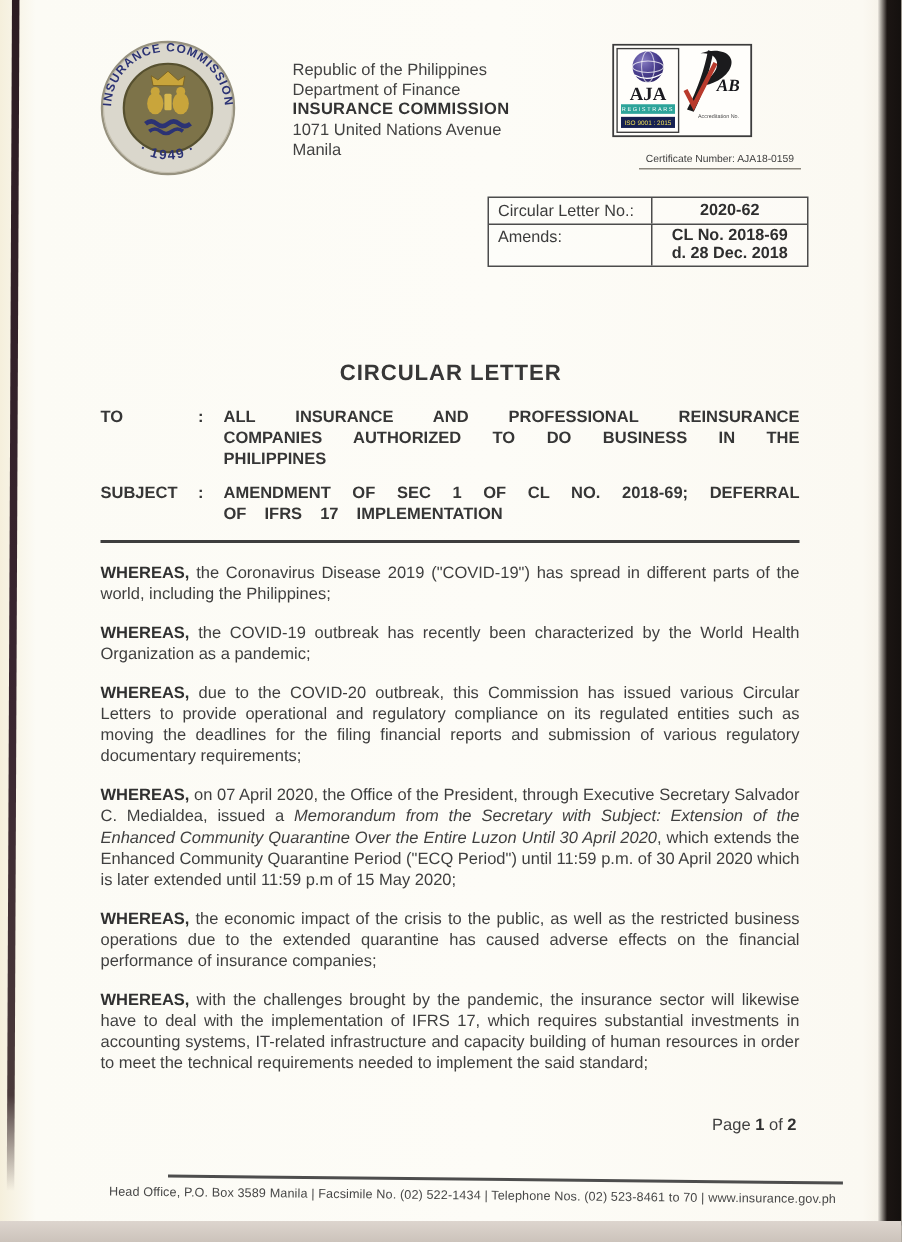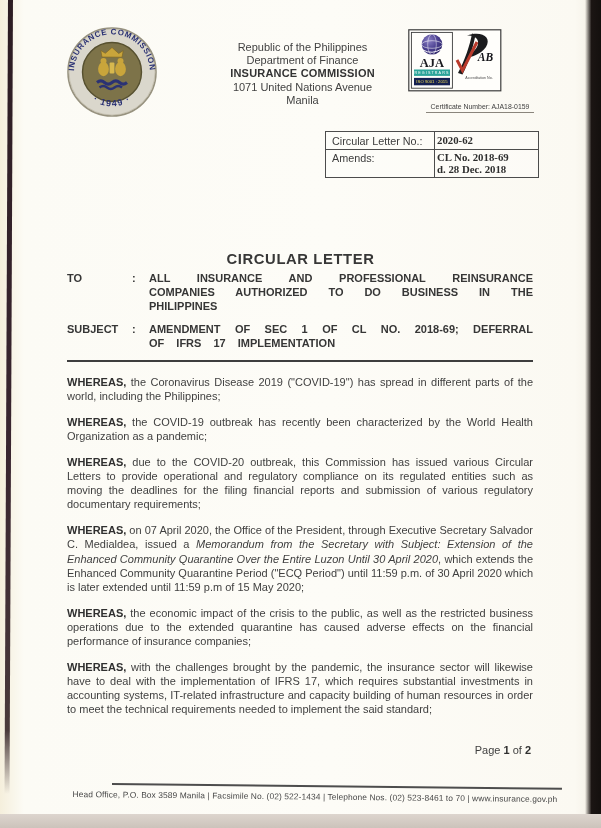--- a/index.html
+++ b/index.html
@@ -7,32 +7,32 @@
     position:relative;width:601px;height:828px;overflow:hidden;
     font-family:"Liberation Sans",sans-serif;color:#3d3d3d;
     background:linear-gradient(90deg,#f5efdc 0px,#fcfbf5 24px,#fdfcf7 55%,#fbf9f2 calc(100% - 26px),#f1ebdf 100%);
   }
   
   .scan-left{position:absolute;left:8px;top:-4px;width:4.5px;height:798px;background:linear-gradient(180deg,#2c1c22,#3a2630 60%,#4a3a3a 92%,rgba(74,58,58,0));transform:rotate(0.25deg);transform-origin:top left;}
   .scan-right{position:absolute;right:0;top:0;width:16px;height:817px;background:linear-gradient(90deg,rgba(23,18,15,0),#1b1513 40%,#14100e);}
   .scan-bottom{position:absolute;left:0;bottom:0;width:100%;height:14px;background:linear-gradient(180deg,#ddd5ce,#ccc3bb);}
   
   .seal{position:absolute;left:66px;top:26px;width:92px;height:92px;}
-  .office{position:absolute;left:195px;top:41px;width:215px;text-align:center;font-size:11px;line-height:13.2px;color:#424242;}
+  .office{position:absolute;left:195px;top:41px;width:215px;text-align:left;font-size:11px;line-height:13.2px;color:#424242;}
   .office .bold{font-weight:bold;letter-spacing:0.2px;color:#333;}
   .cert{position:absolute;left:408px;top:29px;width:94px;}
   .cert-number{position:absolute;left:426px;top:103px;width:108px;font-size:6.9px;color:#3e3e3e;text-align:center;border-bottom:1px solid #8a857c;padding-bottom:2px;}
   
   .meta-table{position:absolute;left:325px;top:131px;width:212px;border:1.6px solid #4c4c4c;font-size:10.8px;background:rgba(255,255,255,0.25);}
   .meta-row{display:grid;grid-template-columns:108px 1fr;border-top:1.3px solid #4c4c4c;}
   .meta-row:first-child{border-top:none;}
   .meta-label{padding:2.5px 3px 2px 6px;color:#3c3c3c;}
-  .meta-value{border-left:1.3px solid #4c4c4c;font-weight:bold;padding:2.5px 2px 2px;white-space:pre-line;line-height:11.6px;color:#2e2e2e;font-family:Liberation Serif, serif;}
+  .meta-value{border-left:1.3px solid #4c4c4c;font-weight:bold;text-align:center;padding:2.5px 2px 2px;white-space:pre-line;line-height:11.6px;color:#2e2e2e;}
   
-  .doc-title{position:absolute;left:0;top:241px;width:601px;text-align:center;font-size:14.8px;font-weight:bold;letter-spacing:0.6px;color:#373737;margin-top:10px;}
+  .doc-title{position:absolute;left:0;top:241px;width:601px;text-align:center;font-size:14.8px;font-weight:bold;letter-spacing:0.6px;color:#373737;}
   .addr{position:absolute;left:67px;top:271px;width:466px;font-size:11px;font-weight:bold;color:#363636;}
   .addr-row{display:grid;grid-template-columns:65px 17px 1fr;line-height:14.2px;margin-bottom:8px;}
   .addr-text{text-align:justify;word-spacing:9px;}
   .rule{position:absolute;left:67px;top:360px;width:466px;height:2.2px;background:#3e3e3e;}
   
   .body{position:absolute;left:67px;top:375px;width:466px;}
   .para{margin:0 0 11.5px 0;font-size:11px;line-height:14.2px;text-align:justify;color:#3f3f3f;}
   .b{font-weight:bold;color:#303030;}
   .i{font-style:italic;}
   .pagenum{position:absolute;left:67px;top:744px;width:464px;text-align:right;font-size:11px;color:#3f3f3f;}

